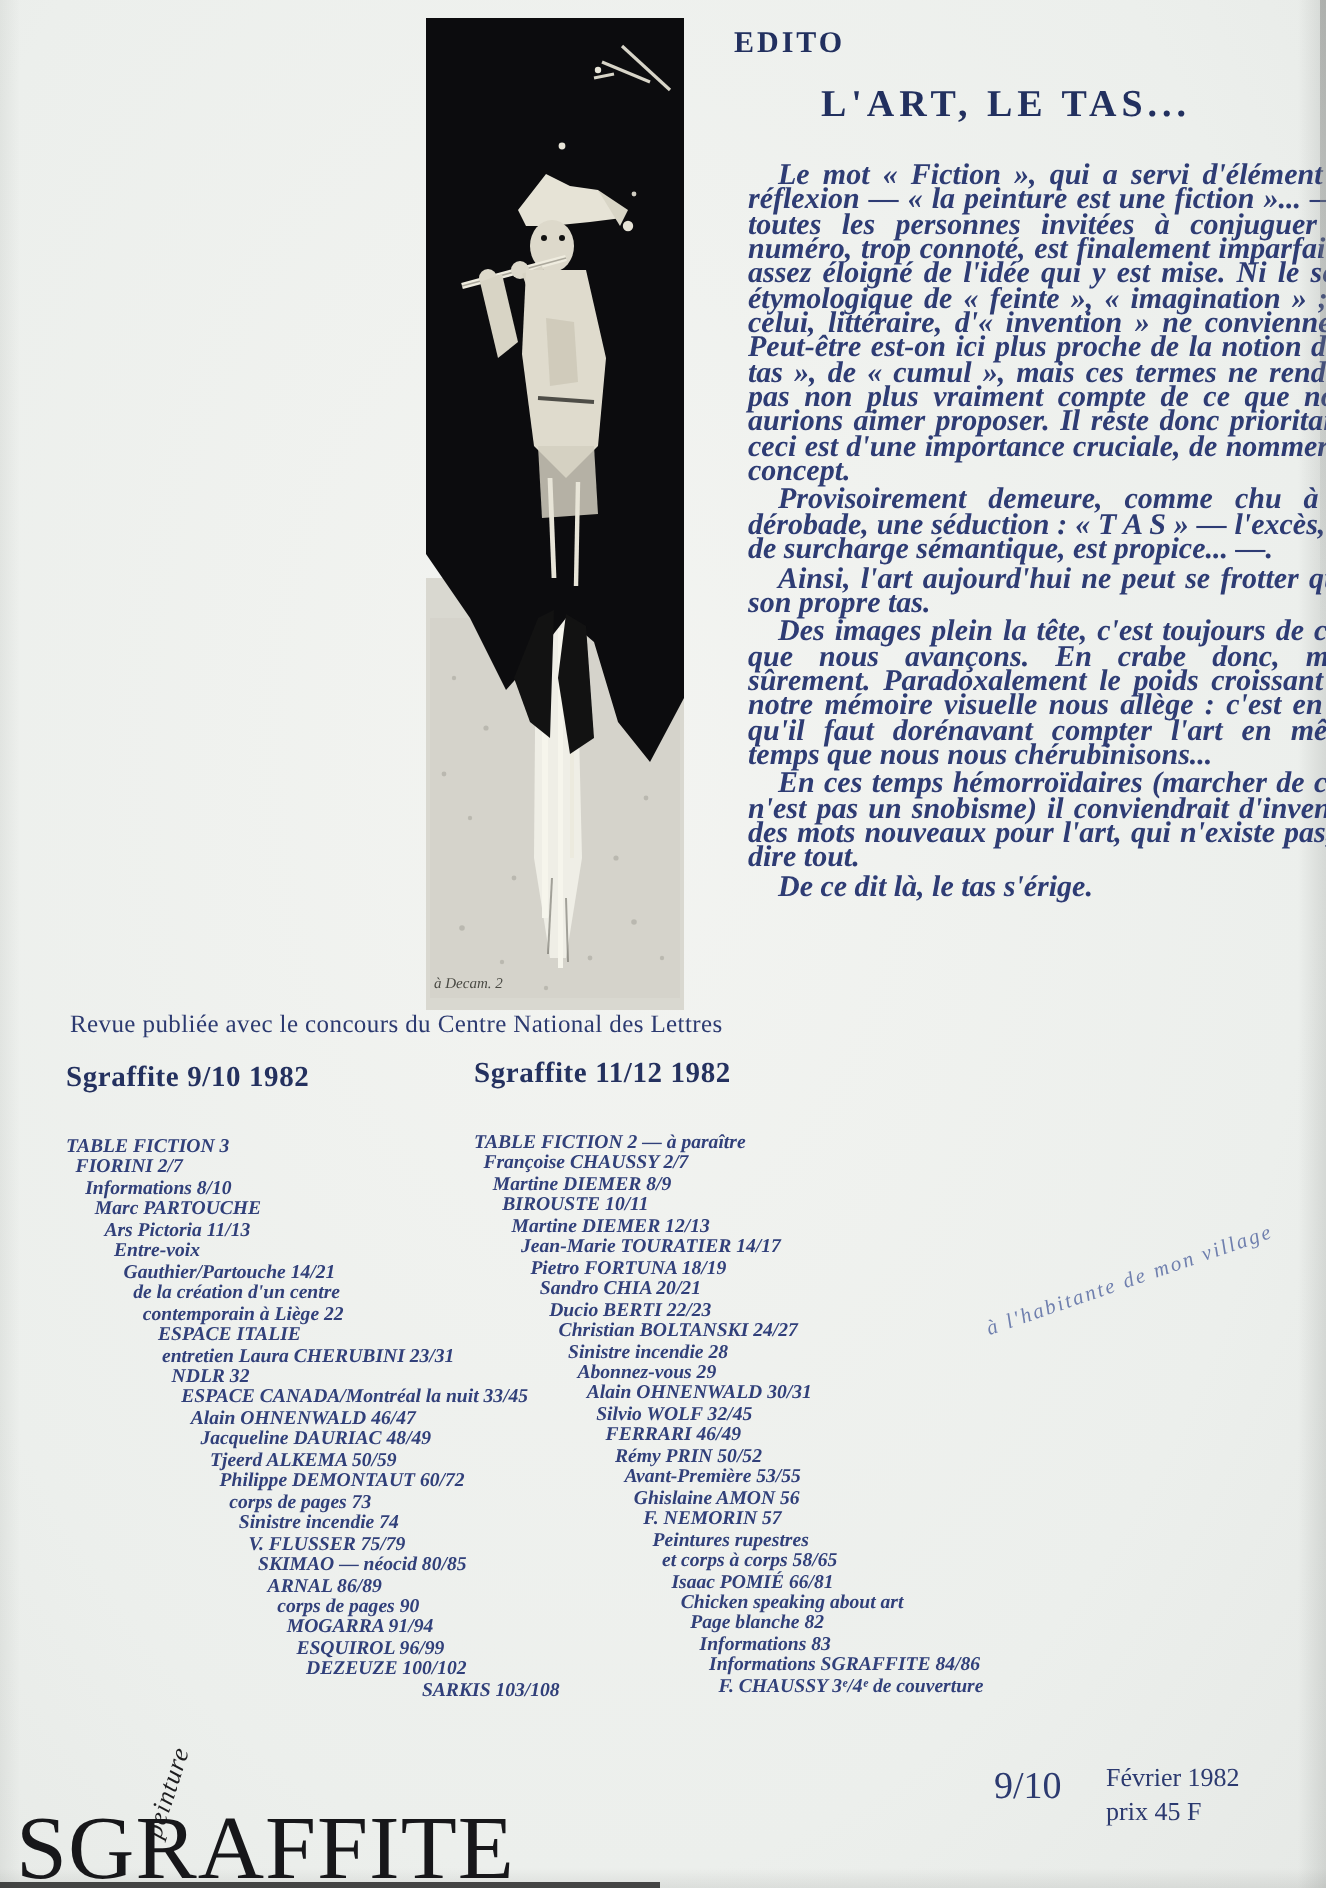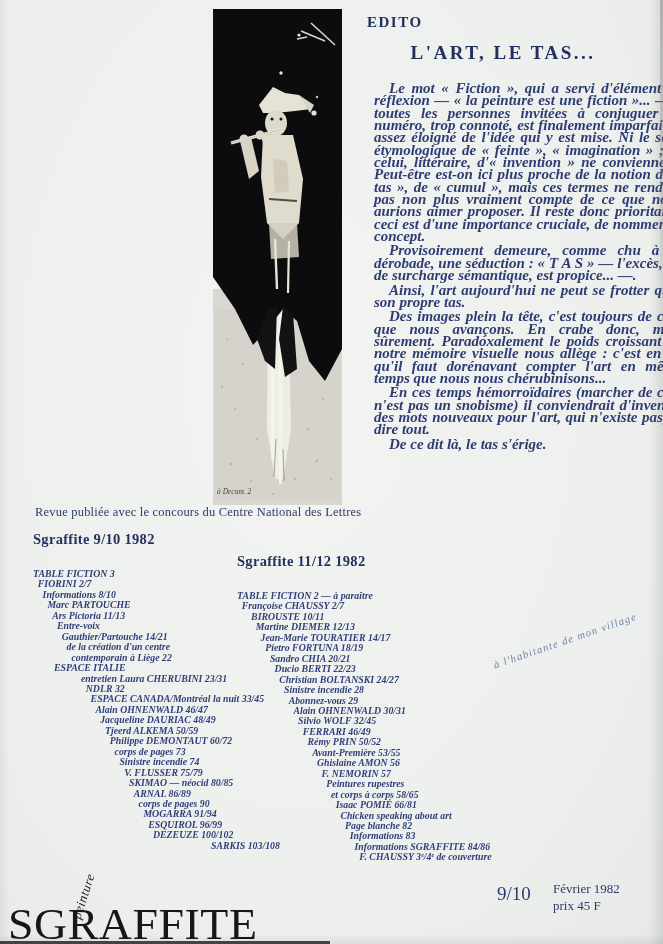--- a/index.html
+++ b/index.html
@@ -41,21 +41,21 @@
 
   
   .publisher{
     position:absolute;left:35px;top:505px;
     font-size:12.5px;color:#2c3a70;letter-spacing:0.2px;
   }
 
   
   .issue-col{position:absolute;width:300px;color:#31407a;}
   .issue-col-1{left:33px;top:531px;}
-  .issue-col-2{left:237px;top:529px;margin-top:24px;}
+  .issue-col-2{left:237px;top:529px;}
   .issue-header{font-weight:bold;font-size:14.5px;color:#24315f;margin-bottom:21px;letter-spacing:0.3px;}
   .toc-line{
     font-style:italic;font-weight:bold;font-size:9.8px;line-height:10.45px;
     white-space:nowrap;
   }
 
   
   .handwritten{
     position:absolute;left:492px;top:660px;
     transform:rotate(-19deg);transform-origin:left top;
@@ -183,21 +183,21 @@
     <div>
         <div class="toc-line" style="margin-left: 0px;">TABLE FICTION 3</div>
         <div class="toc-line" style="margin-left: 4.8px;">FIORINI 2/7</div>
         <div class="toc-line" style="margin-left: 9.6px;">Informations 8/10</div>
         <div class="toc-line" style="margin-left: 14.4px;">Marc PARTOUCHE</div>
         <div class="toc-line" style="margin-left: 19.2px;">Ars Pictoria 11/13</div>
         <div class="toc-line" style="margin-left: 24px;">Entre-voix</div>
         <div class="toc-line" style="margin-left: 28.8px;">Gauthier/Partouche 14/21</div>
         <div class="toc-line" style="margin-left: 33.6px;">de la création d'un centre</div>
         <div class="toc-line" style="margin-left: 38.4px;">contemporain à Liège 22</div>
-        <div class="toc-line" style="margin-left: 21px;">ESPACE ITALIE</div>
+        <div class="toc-line" style="margin-left: 46px;">ESPACE ITALIE</div>
         <div class="toc-line" style="margin-left: 48px;">entretien Laura CHERUBINI 23/31</div>
         <div class="toc-line" style="margin-left: 52.8px;">NDLR 32</div>
         <div class="toc-line" style="margin-left: 57.6px;">ESPACE CANADA/Montréal la nuit 33/45</div>
         <div class="toc-line" style="margin-left: 62.4px;">Alain OHNENWALD 46/47</div>
         <div class="toc-line" style="margin-left: 67.2px;">Jacqueline DAURIAC 48/49</div>
         <div class="toc-line" style="margin-left: 72px;">Tjeerd ALKEMA 50/59</div>
         <div class="toc-line" style="margin-left: 76.8px;">Philippe DEMONTAUT 60/72</div>
         <div class="toc-line" style="margin-left: 81.6px;">corps de pages 73</div>
         <div class="toc-line" style="margin-left: 86.4px;">Sinistre incendie 74</div>
         <div class="toc-line" style="margin-left: 91.2px;">V. FLUSSER 75/79</div>
@@ -209,20 +209,21 @@
         <div class="toc-line" style="margin-left: 120px;">DEZEUZE 100/102</div>
         <div class="toc-line" style="margin-left: 124.8px; text-align: center;">SARKIS 103/108</div>
       </div>
   </div>
 
   <div class="issue-col issue-col-2">
     <div class="issue-header">Sgraffite 11/12 1982</div>
     <div>
         <div class="toc-line" style="margin-left: 0px;">TABLE FICTION 2 — à paraître</div>
         <div class="toc-line" style="margin-left: 4.7px;">Françoise CHAUSSY 2/7</div>
+        <div class="toc-line" style="margin-left: 9.4px;">Martine DIEMER 8/9</div>
         <div class="toc-line" style="margin-left: 14.1px;">BIROUSTE 10/11</div>
         <div class="toc-line" style="margin-left: 18.8px;">Martine DIEMER 12/13</div>
         <div class="toc-line" style="margin-left: 23.5px;">Jean-Marie TOURATIER 14/17</div>
         <div class="toc-line" style="margin-left: 28.2px;">Pietro FORTUNA 18/19</div>
         <div class="toc-line" style="margin-left: 32.9px;">Sandro CHIA 20/21</div>
         <div class="toc-line" style="margin-left: 37.6px;">Ducio BERTI 22/23</div>
         <div class="toc-line" style="margin-left: 42.3px;">Christian BOLTANSKI 24/27</div>
         <div class="toc-line" style="margin-left: 47px;">Sinistre incendie 28</div>
         <div class="toc-line" style="margin-left: 51.7px;">Abonnez-vous 29</div>
         <div class="toc-line" style="margin-left: 56.4px;">Alain OHNENWALD 30/31</div>

